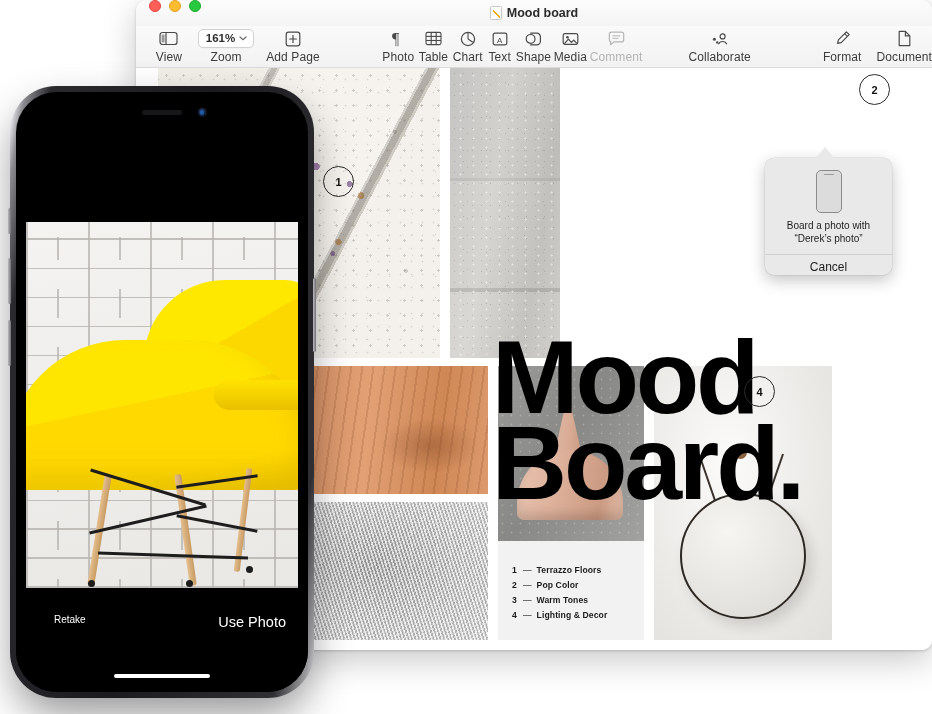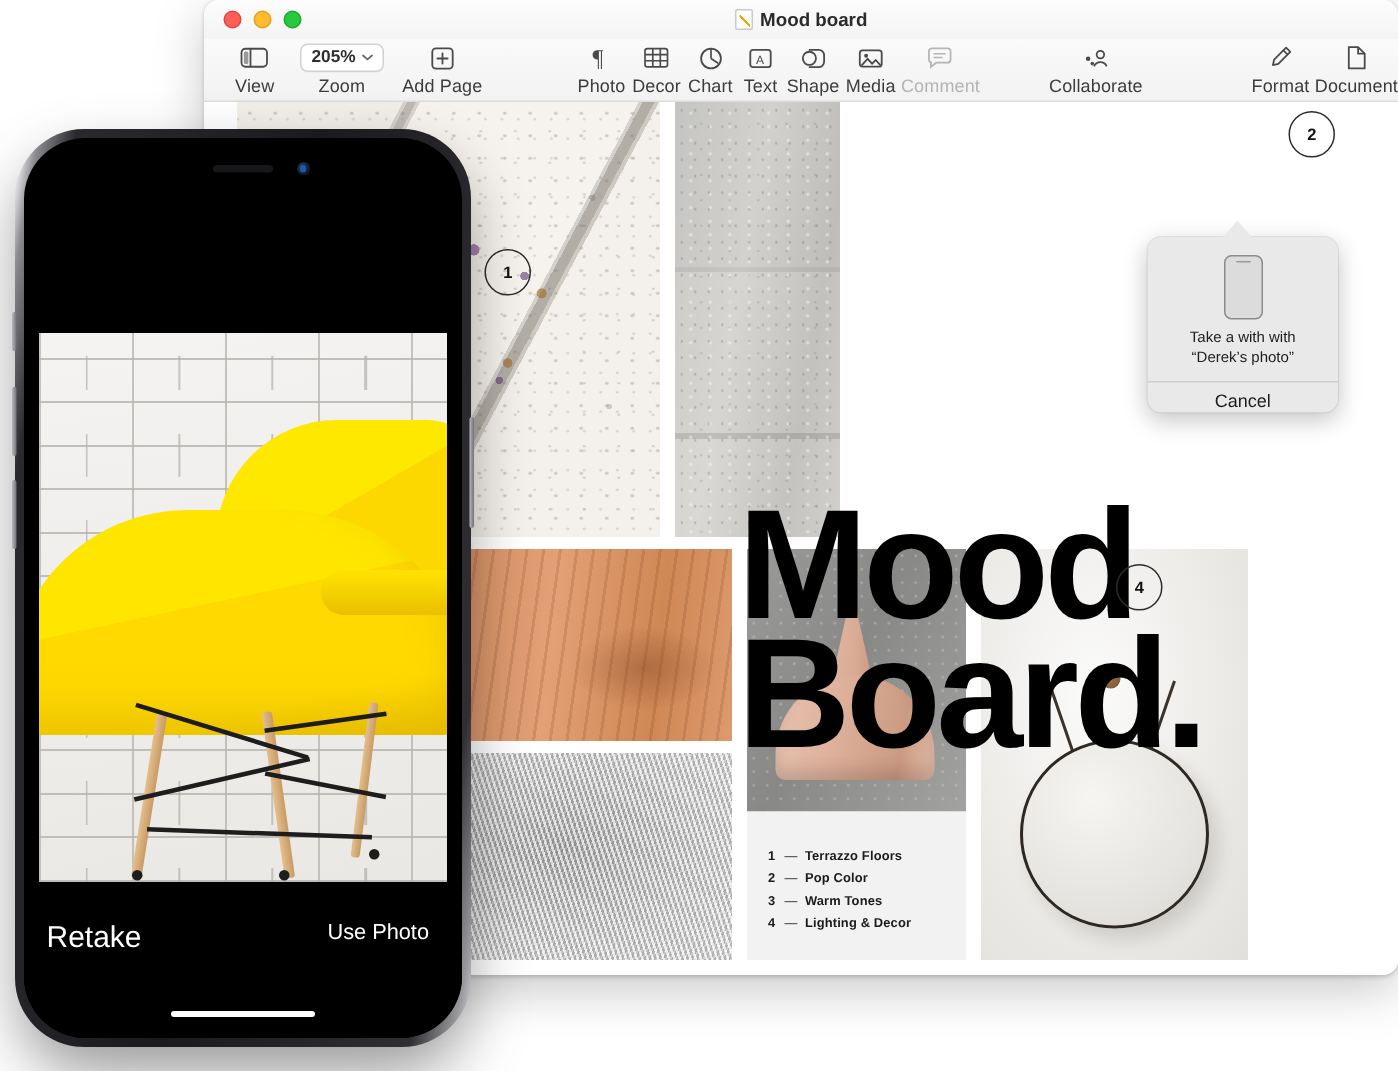--- a/index.html
+++ b/index.html
@@ -15,21 +15,21 @@
   #app-window {
     position: absolute; left: 136px; top: 0px; width: 796px; height: 650px;
     background: #f6f6f6;
     border-radius: 10px 10px 10px 10px;
     box-shadow: 0 10px 34px rgba(0,0,0,.22), 0 1px 3px rgba(0,0,0,.18);
     overflow: hidden;
   }
   .titlebar {
     position: relative; height: 26px; width: 100%;
     background: linear-gradient(#fcfcfc,#f4f4f4);
-    display: flex; align-items: center;
+    display: flex; 
   }
   .lights { display:flex; gap:8px; margin-left: 13px; }
   .light { width:12px; height:12px; border-radius:50%; }
   .l-red{background:#ff5f57;border:.5px solid #e0443e;}
   .l-yel{background:#febc2e;border:.5px solid #dea123;}
   .l-grn{background:#28c840;border:.5px solid #1aab29;}
   .doc-title {
     position:absolute; left:0; right:0; top:0; height:26px;
     display:flex; align-items:center; justify-content:center;
     gap:5px; font-size:12.5px; font-weight:bold; color:#2b2b2b;
@@ -357,21 +357,21 @@
   #st1{ left:62px; top:264px; width:120px; height:3px; transform: rotate(17deg); }
   #st2{ left:62px; top:296px; width:120px; height:3px; transform: rotate(-13deg); }
   #st3{ left:150px; top:258px; width:82px; height:3px; transform: rotate(-8deg); }
   #st4{ left:150px; top:300px; width:82px; height:3px; transform: rotate(11deg); }
   #st5{ left:72px; top:332px; width:150px; height:3px; transform: rotate(2deg); }
   .foot{ position:absolute; width:7px; height:7px; border-radius:50%; background:#1d1d1d; }
 
   .ph-bottombar{
     position:absolute; left:0; bottom:0; width:292px; height:104px; background:#000;
   }
-  .ph-retake{ position:absolute; left:15px; top:26px; font-size:20px; color:#fff; }
+  .ph-retake{ position:absolute; left:38px; top:26px; font-size:10px; color:#fff; }
   .ph-usephoto{ position:absolute; right:22px; top:26px; font-size:14.5px; color:#fff; }
   .ph-homebar{
     position:absolute; left:50%; transform:translateX(-50%); bottom:14px;
     width:96px; height:4.5px; border-radius:3px; background:#fff;
   }
 </style>
 </head>
 <body>
 
 <div id="stage">
@@ -398,21 +398,21 @@
               <rect x="1" y="1.5" width="17" height="12" rx="2.6" fill="none" stroke="#4a4a4a" stroke-width="1.2"></rect>
               <line x1="7" y1="1.5" x2="7" y2="13.5" stroke="#4a4a4a" stroke-width="1.2"></line>
               <rect x="2.6" y="3.4" width="3" height="8.2" rx="1" fill="#9a9a9a"></rect>
             </svg>
         </span>
         <span class="tb-lbl">View</span>
       </div>
 
       <div class="tb-item" style="margin-left:10px;width:58px">
         <span class="zoom-pill">
-          <span>205%</span>
+          <span>161%</span>
           <svg width="8" height="5" viewBox="0 0 8 5">
               <path d="M1 1l3 2.6L7 1" fill="none" stroke="#6a6a6a" stroke-width="1.2" stroke-linecap="round"></path>
             </svg>
         </span>
         <span class="tb-lbl">Zoom</span>
       </div>
 
       <div class="tb-item" style="margin-left:12px;width:62px">
         <span class="tb-ico">
           <svg width="16" height="16" viewBox="0 0 16 16">
@@ -436,21 +436,21 @@
       <div class="tb-item" style="margin-left:2px;width:42px">
         <span class="tb-ico">
           <svg width="17" height="15" viewBox="0 0 17 15">
               <rect x="1" y="1.4" width="15" height="12.2" rx="1.6" fill="none" stroke="#4a4a4a" stroke-width="1.1"></rect>
               <line x1="1" y1="5.4" x2="16" y2="5.4" stroke="#4a4a4a" stroke-width="1.1"></line>
               <line x1="1" y1="9.5" x2="16" y2="9.5" stroke="#4a4a4a" stroke-width="1.1"></line>
               <line x1="6.2" y1="1.4" x2="6.2" y2="13.6" stroke="#4a4a4a" stroke-width="1.1"></line>
               <line x1="11.2" y1="1.4" x2="11.2" y2="13.6" stroke="#4a4a4a" stroke-width="1.1"></line>
             </svg>
         </span>
-        <span class="tb-lbl">Decor</span>
+        <span class="tb-lbl">Table</span>
       </div>
 
       <div class="tb-item" style="margin-left:2px;width:40px">
         <span class="tb-ico">
           <svg width="16" height="16" viewBox="0 0 16 16">
               <circle cx="8" cy="8" r="6.6" fill="none" stroke="#4a4a4a" stroke-width="1.2"></circle>
               <line x1="8" y1="8" x2="8" y2="1.4" stroke="#4a4a4a" stroke-width="1.1"></line>
               <line x1="8" y1="8" x2="12.8" y2="11.2" stroke="#4a4a4a" stroke-width="1.1"></line>
             </svg>
         </span>
@@ -514,21 +514,21 @@
       <div class="tb-item" style="margin-left:72px;width:48px">
         <span class="tb-ico">
           <svg width="17" height="17" viewBox="0 0 17 17">
               <path d="M12.4 1.8l2.8 2.8-8 8-3.6.8.8-3.6z" fill="none" stroke="#4a4a4a" stroke-width="1.2" stroke-linejoin="round"></path>
               <line x1="10.6" y1="3.6" x2="13.4" y2="6.4" stroke="#4a4a4a" stroke-width="1.1"></line>
             </svg>
         </span>
         <span class="tb-lbl">Format</span>
       </div>
 
-      <div class="tb-item" style="margin-left:3px;width:60px">
+      <div class="tb-item" style="margin-left:15px;width:60px">
         <span class="tb-ico">
           <svg width="15" height="17" viewBox="0 0 15 17">
               <path d="M2.2 1.4h6.2l4.4 4.4v9.8H2.2z" fill="none" stroke="#4a4a4a" stroke-width="1.2" stroke-linejoin="round"></path>
               <path d="M8.4 1.4v4.4h4.4" fill="none" stroke="#4a4a4a" stroke-width="1.2"></path>
             </svg>
         </span>
         <span class="tb-lbl">Document</span>
       </div>
 
     </div>
@@ -599,21 +599,21 @@
       <div class="badge filled" style="left:723px;top:6px">2</div>
       <div class="badge" style="left:608px;top:308px">4</div>
     </div>
 
   </div>
 
   <div id="pop-arrow"></div>
   <div id="popover">
     <div class="pop-phone"></div>
     <div class="pop-text">
-      <div>Take a with with</div>
+      <div>Board a photo with</div>
       <div>“Derek’s photo”</div>
     </div>
     <div class="pop-sep"></div>
     <div class="pop-cancel">Cancel</div>
   </div>
 
   <div id="phone">
     <div class="ph-shadow"></div>
     <div class="ph-body"></div>
     <div class="ph-btn" id="btn-sil"></div>

